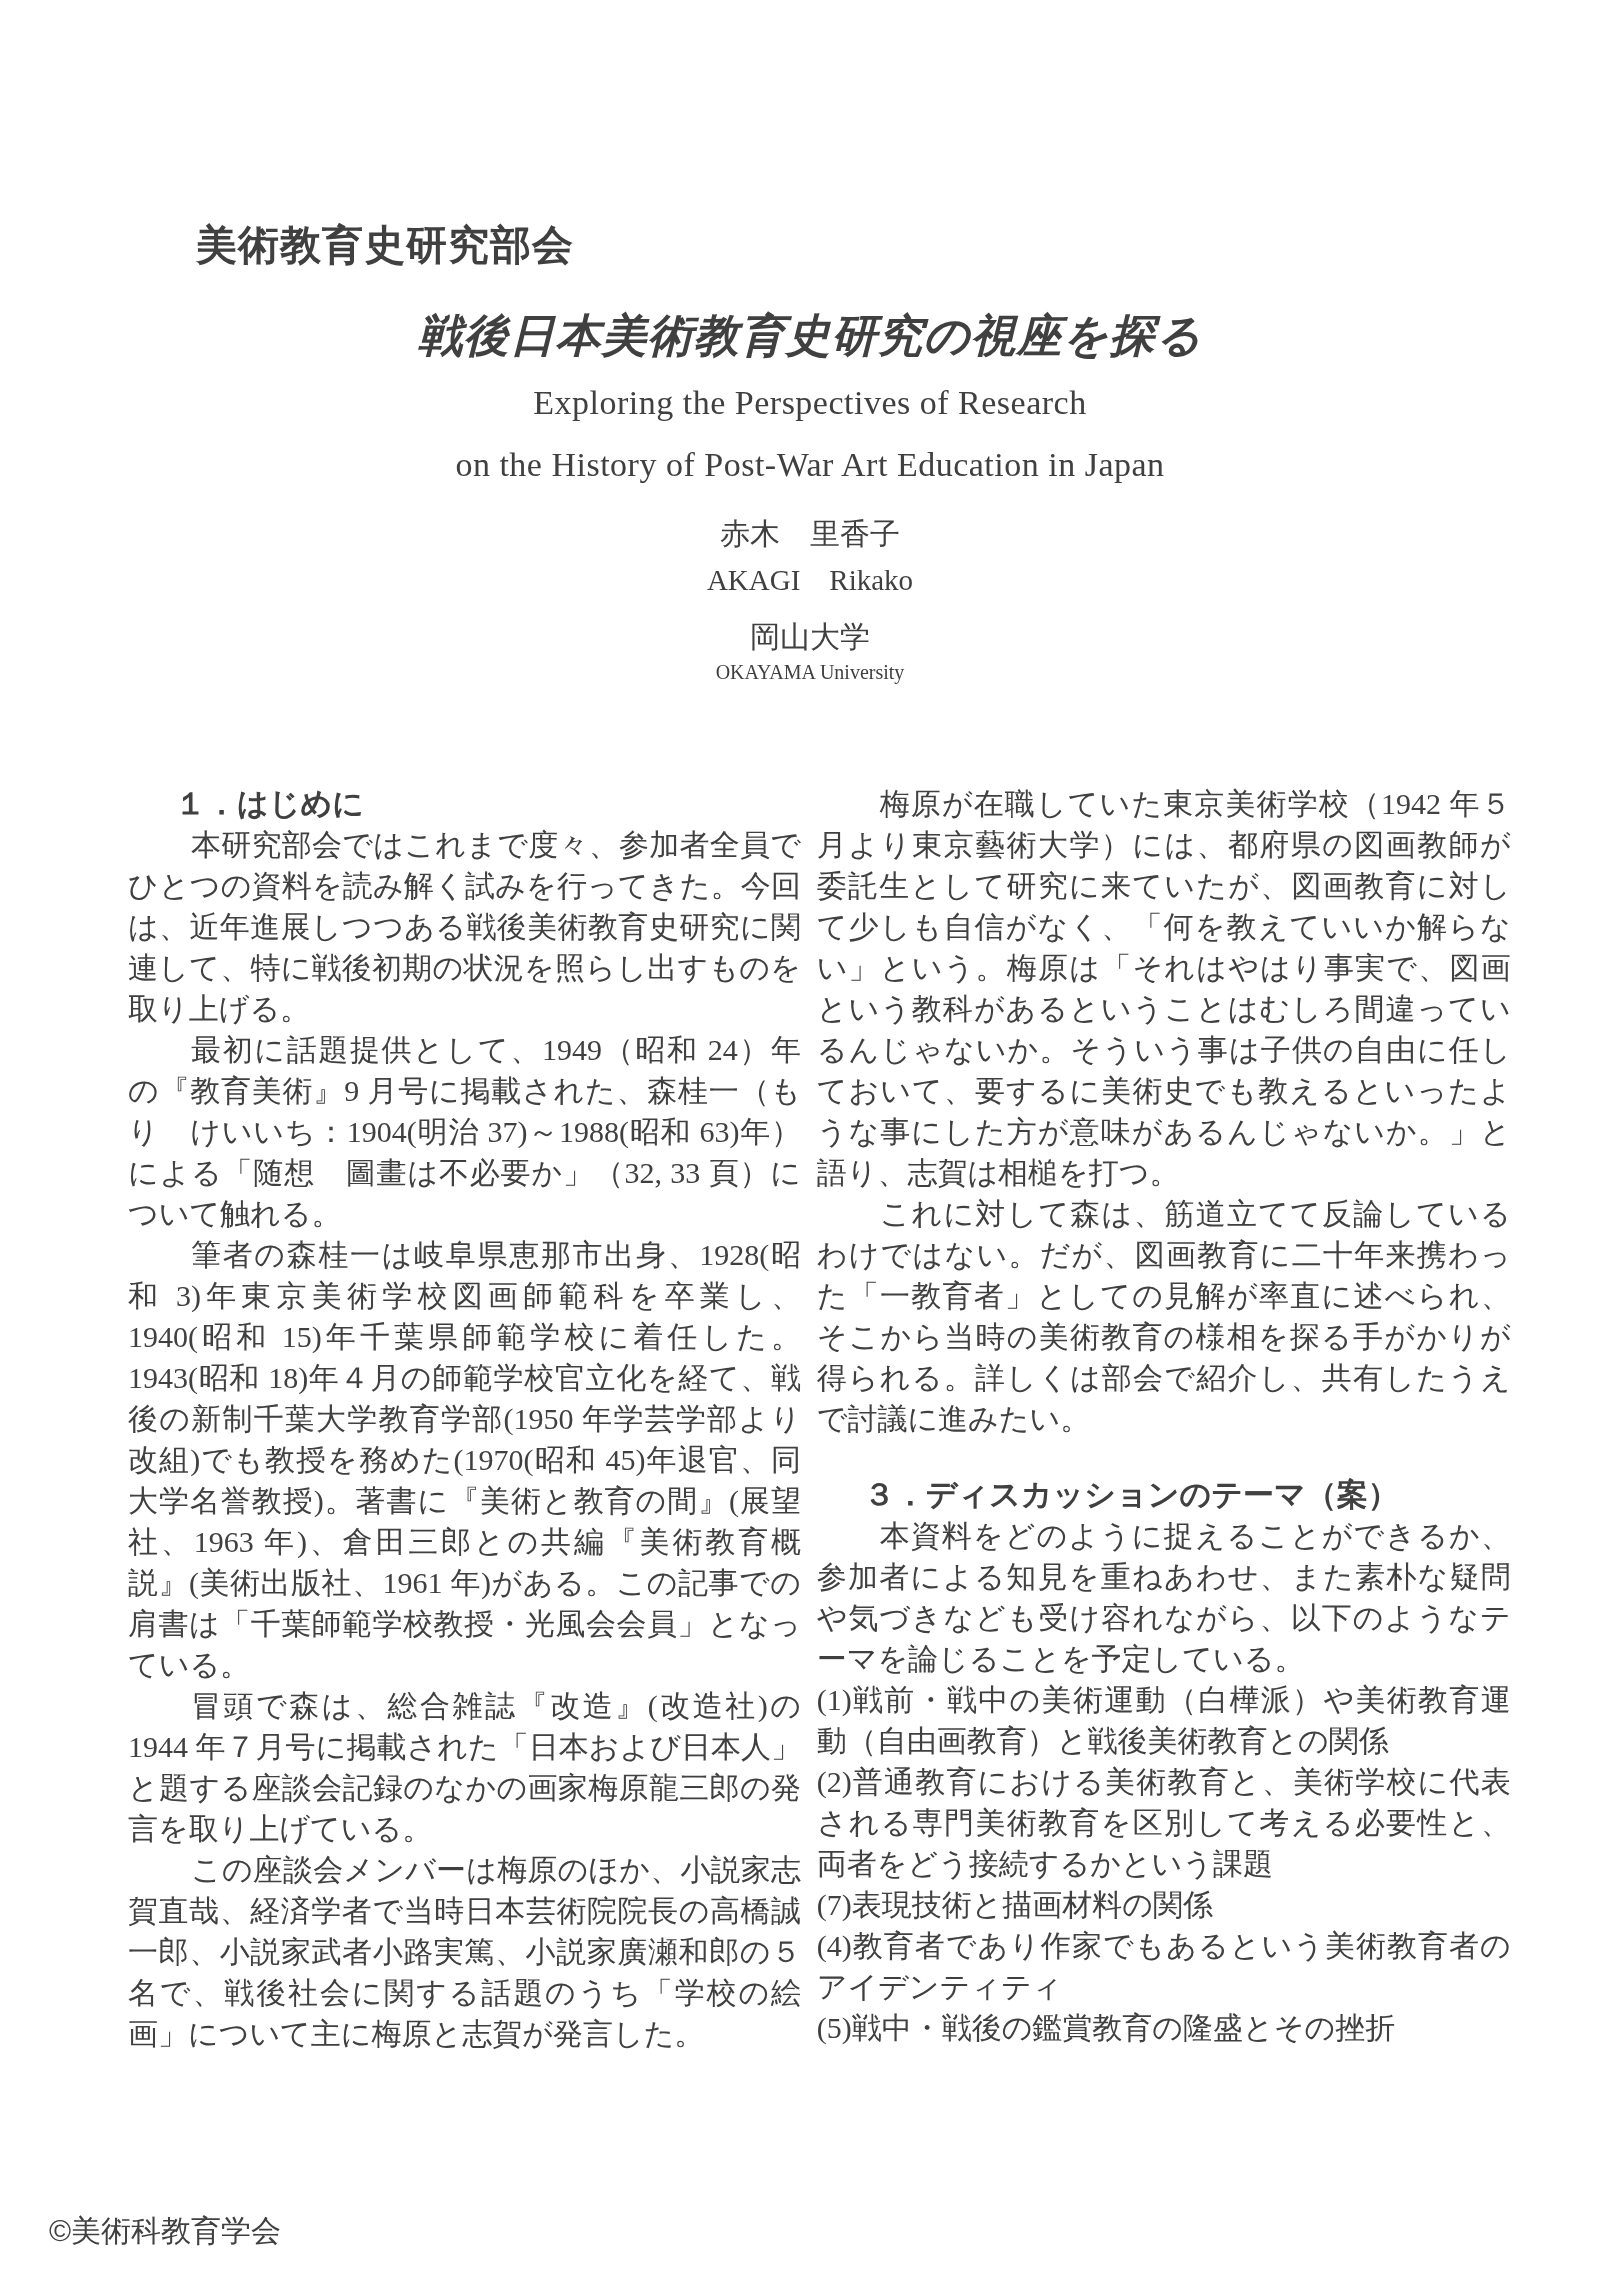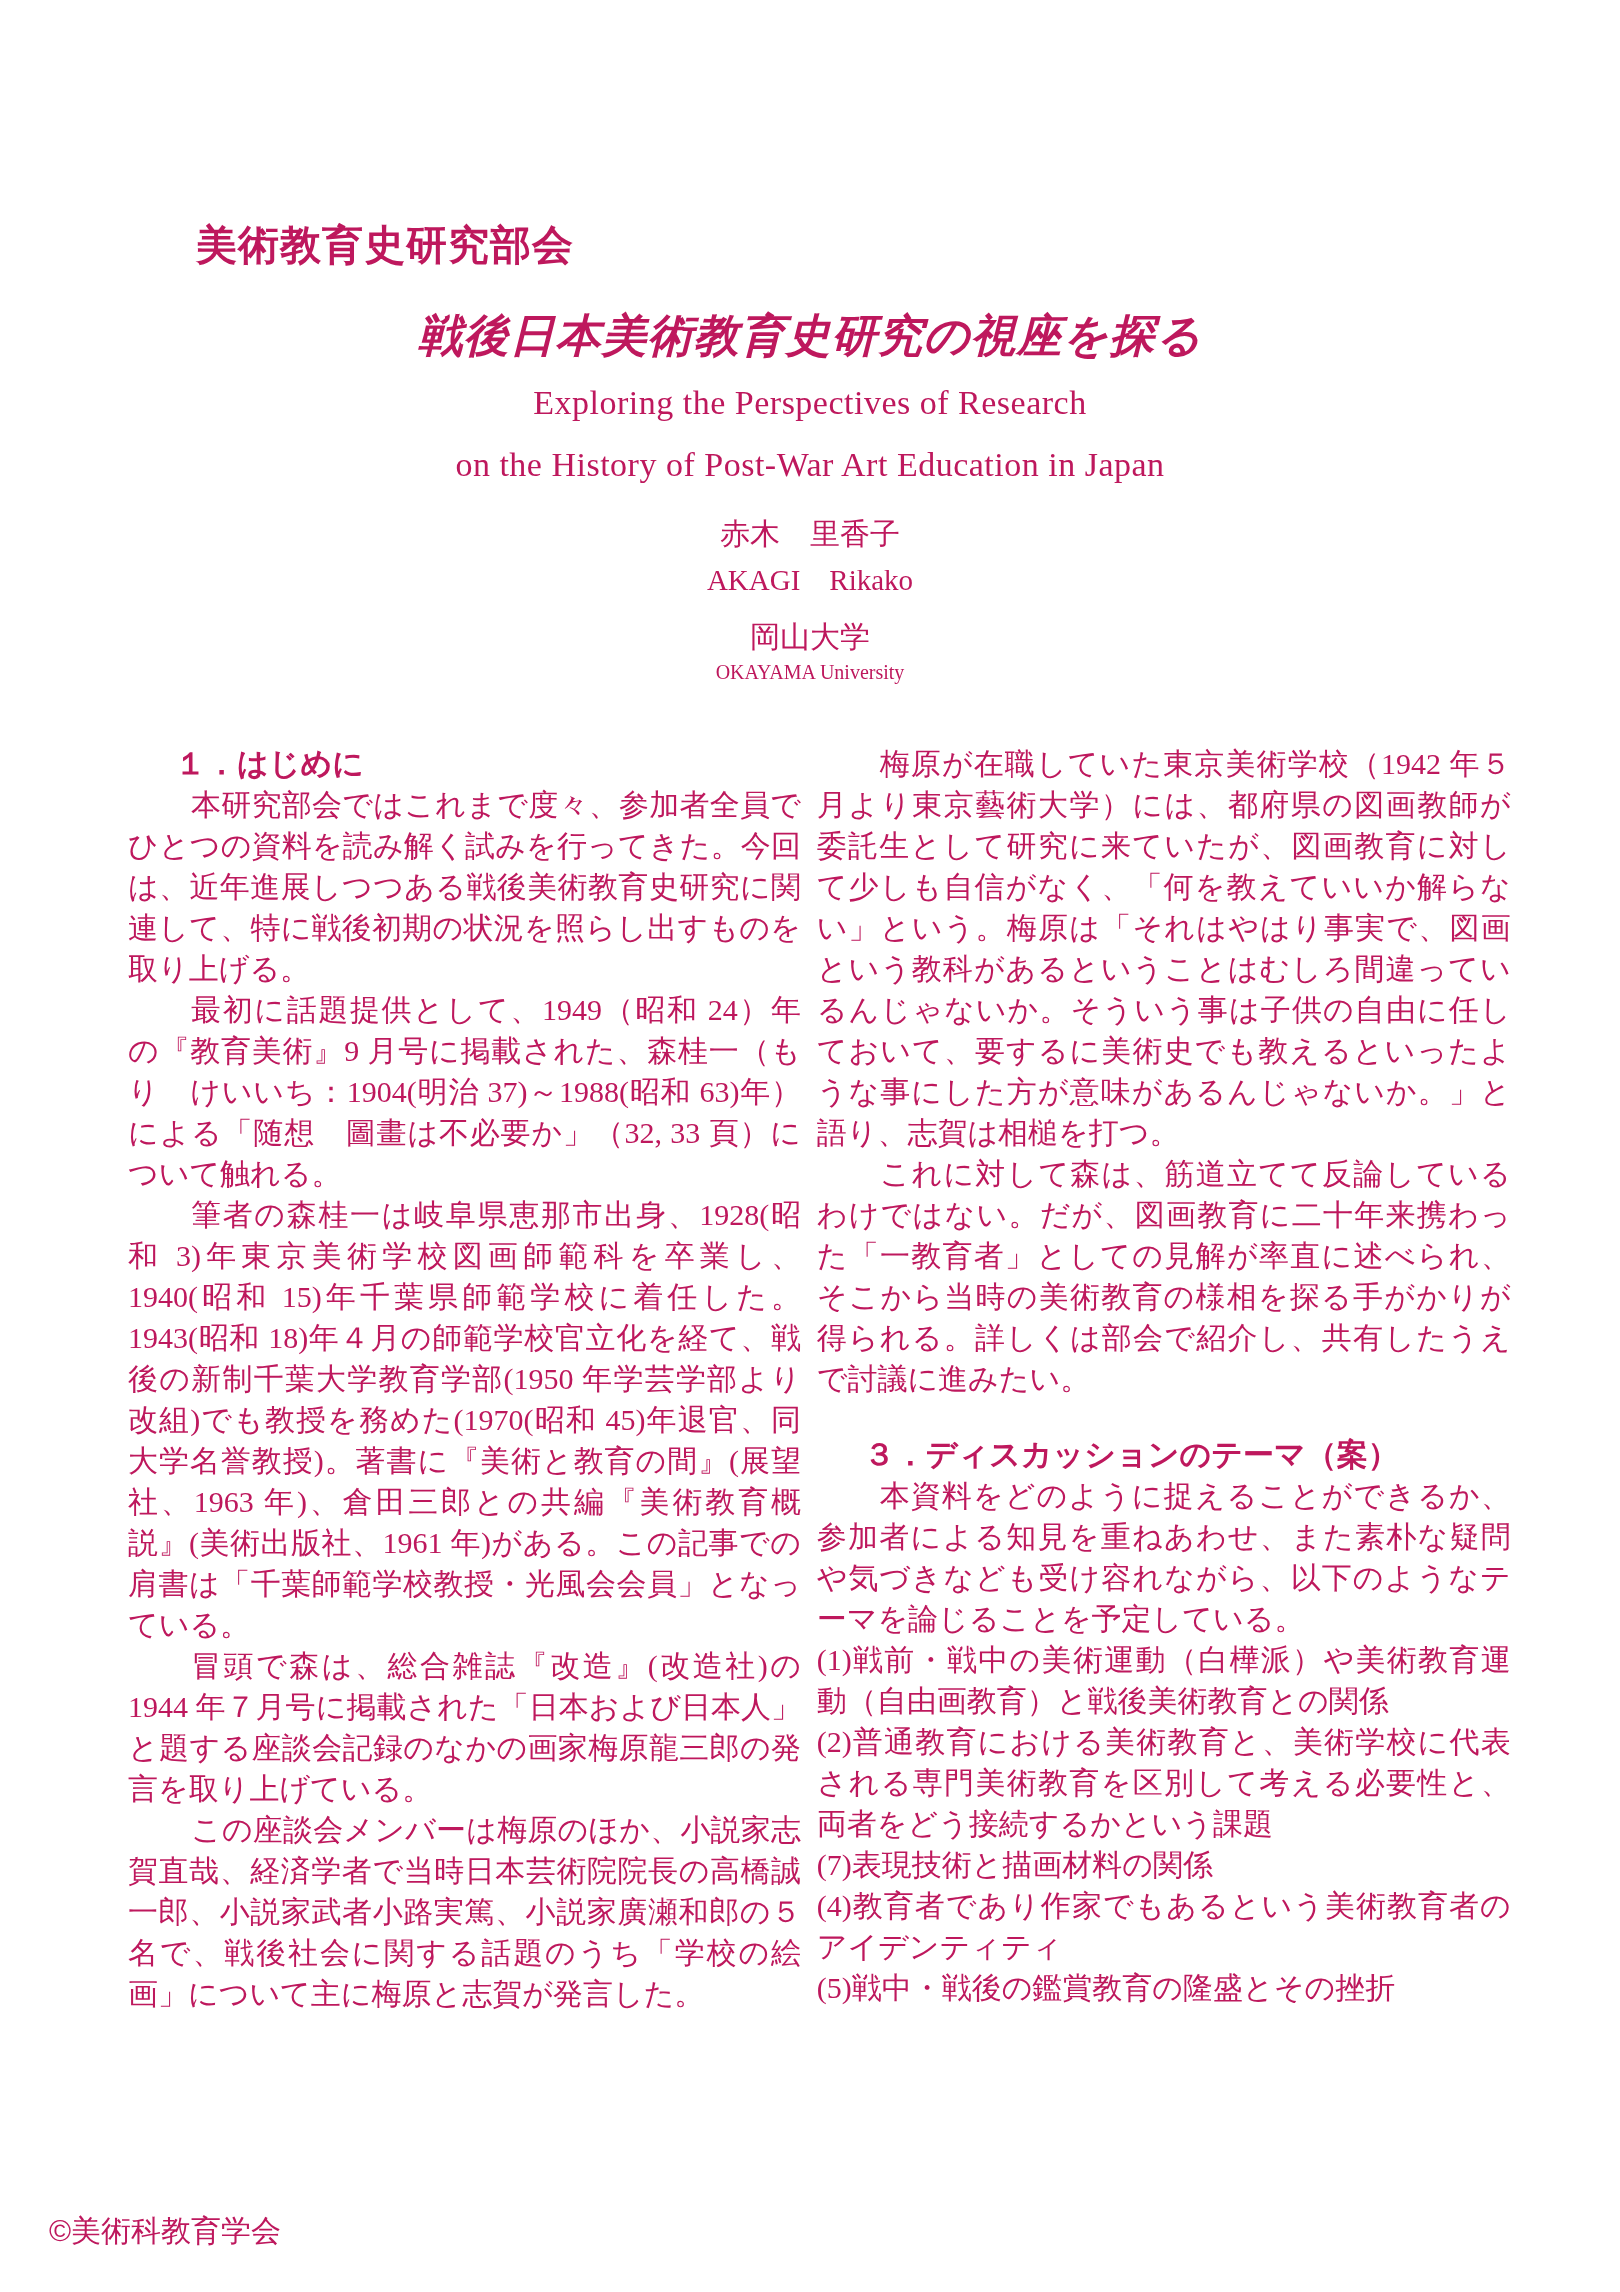--- a/index.html
+++ b/index.html
@@ -6,21 +6,21 @@
     margin: 0;
     padding: 0;
     background: #9a9a9a;
   }
   .page {
     position: relative;
     width: 1620px;
     height: 2293px;
     margin: 0 auto;
     background: #ffffff;
-    color: #be185d;
+    color: #404040;
     overflow: hidden;
   }
   
   .series-label {
     position: absolute;
     left: 196px;
     top: 223px;
     font-family: "Liberation Sans", "DejaVu Sans", sans-serif;
     font-weight: bold;
     font-size: 41px;
@@ -65,20 +65,21 @@
     width: 1383px;
     display: flex;
     gap: 15.7px;
   }
   .col {
     font-family: "Liberation Serif", "DejaVu Serif", serif;
     font-size: 30px;
     line-height: 41px;
     text-align: justify;
     text-justify: inter-ideograph;
+    margin-top: 40px;
   }
   .col-left  { width: 673px; }
   .col-right { width: 694px; }
   .sec-heading {
     font-family: "Liberation Sans", "DejaVu Sans", sans-serif;
     font-weight: bold;
     font-size: 31px;
     line-height: 41px;
     padding-left: 47px;
     margin-top: 35px;

